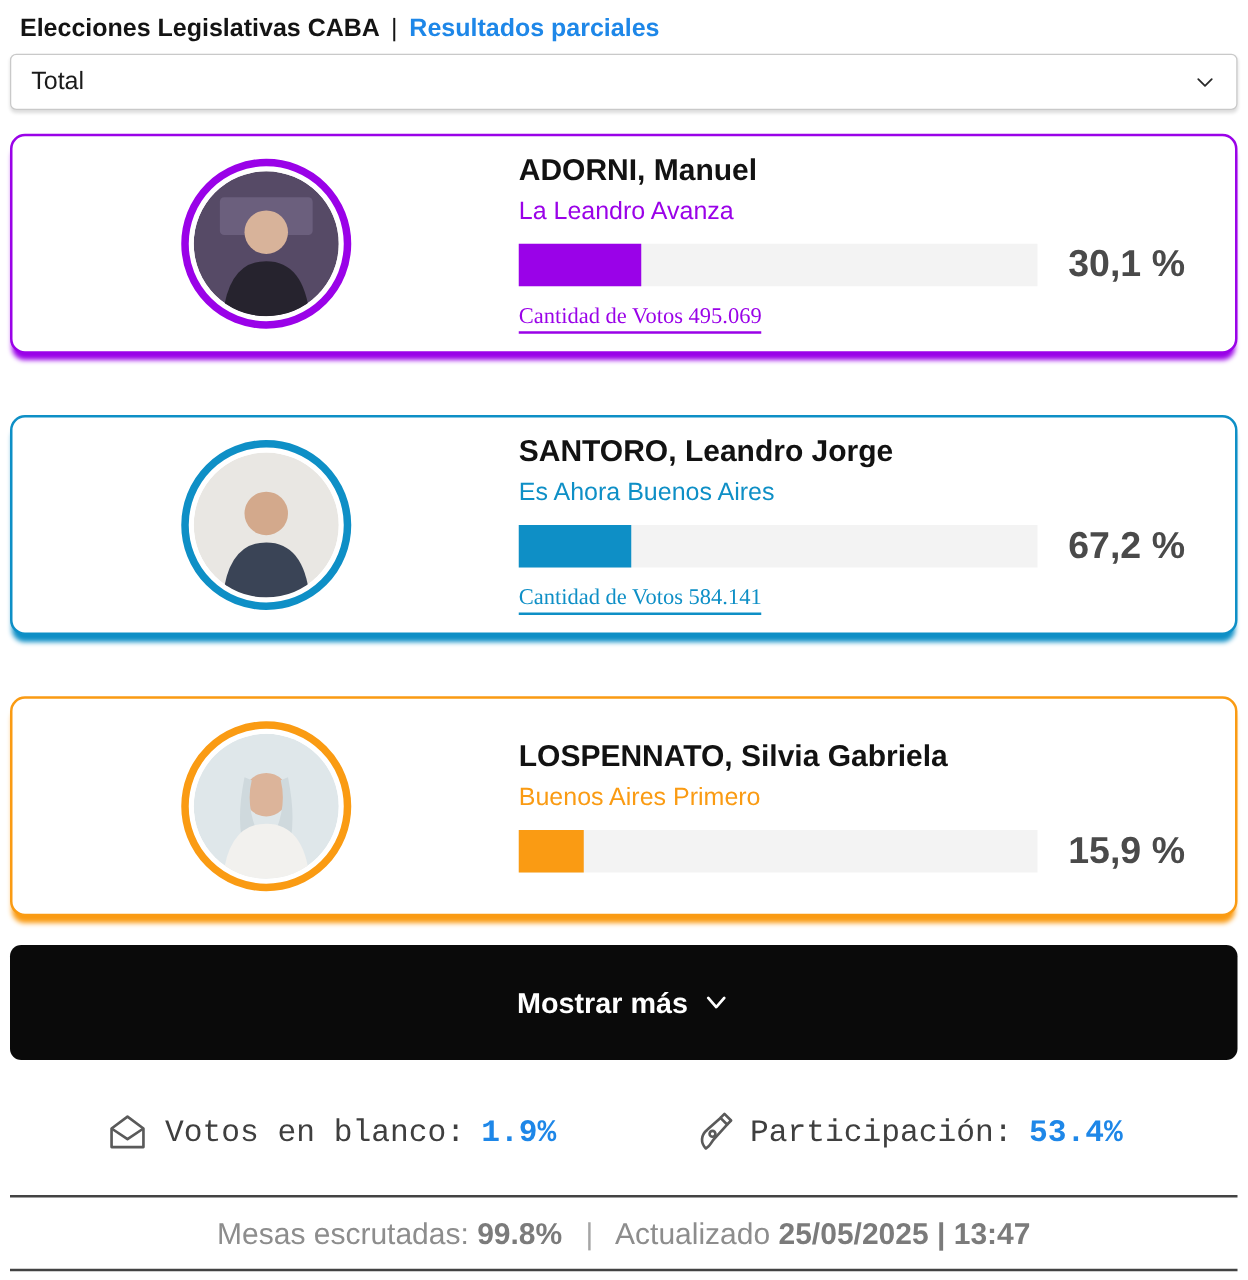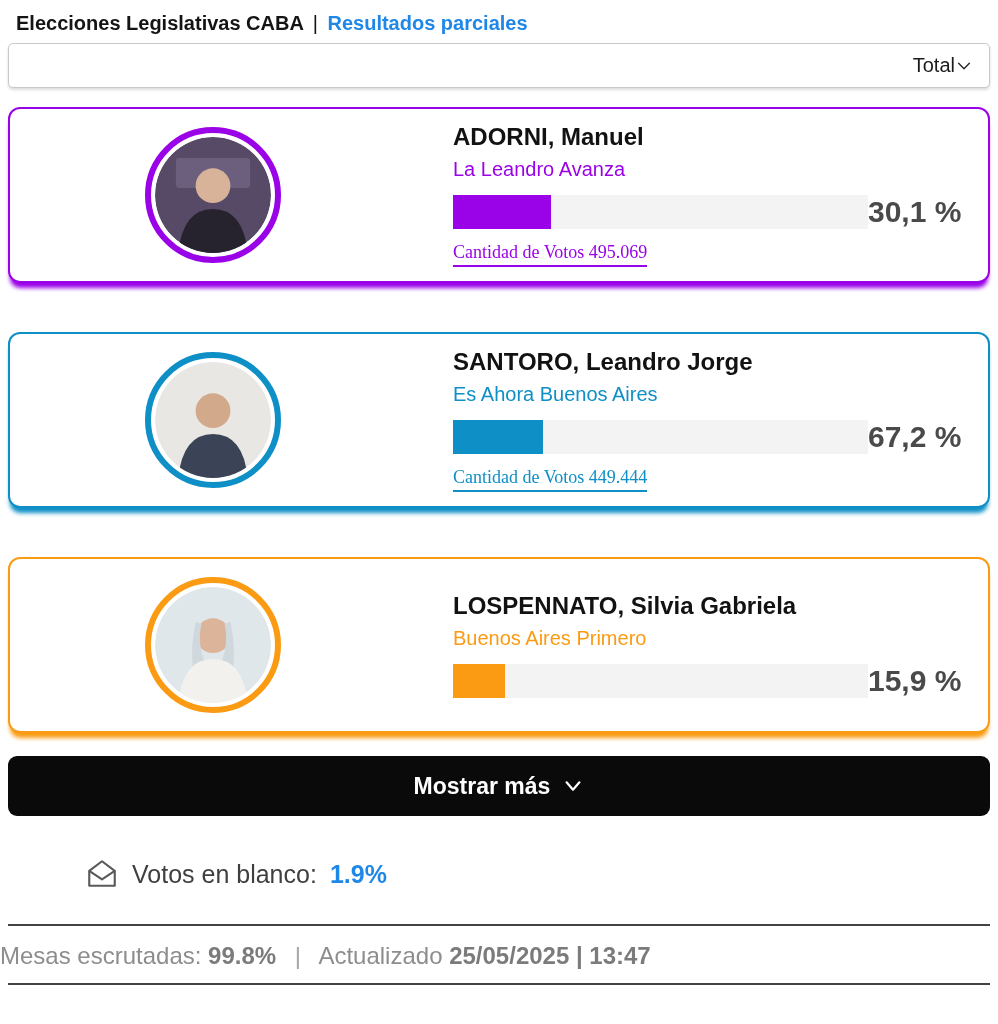--- a/index.html
+++ b/index.html
@@ -13,32 +13,32 @@
 
   
   .header { padding: 12px 16px 6px; font-size: 20px; font-weight: 700; color:#141414; line-height:1.15; }
   .header .subtitle { color:#1e87e8; }
   .header .sep { font-weight: 400; color:#141414; padding: 0 4px; }
 
   
   .filter {
     margin: 2px 8px 0; height: 45px; background:#fff;
     border:1px solid #c9c9c9; border-radius:5px;
-    display:flex; align-items:center; justify-content:flex-end;
+    display:flex; align-items:center; justify-content:space-between;
     padding:0 16px; font-size:20px; color:#1b1b1b;
     box-shadow: 0 2px 3px rgba(0,0,0,.14); cursor:pointer;
   }
 
   
   .cards { margin-top: 19px; }
   .card {
     height: 176px; margin: 0 8px 49px; background:#fff;
     border:2px solid var(--c); border-radius:12px;
     box-shadow: 0 7px 4px -2px var(--c);
-    display:flex; align-items:center; position:relative;gap:38px;
+    display:flex; align-items:center; position:relative;
   }
   .avatar-col { width: 405px; display:flex; justify-content:center; flex:none; }
   .avatar {
     width:136px; height:136px; border-radius:50%;
     border:6px solid var(--c); background:#fff; padding:4px; flex:none;
   }
   .photo { width:100%; height:100%; border-radius:50%; display:block; }
   .c0 .ph-bg{fill:#564a66}.c0 .ph-head{fill:#d8b39a}.c0 .ph-body{fill:#26232e}.c0 .ph-extra{fill:#6b5f7d}
   .c1 .ph-bg{fill:#e9e7e3}.c1 .ph-head{fill:#d3a98c}.c1 .ph-body{fill:#3a4456}
   .c2 .ph-bg{fill:#dfe7ea}.c2 .ph-head{fill:#dcb49a}.c2 .ph-body{fill:#f2f1ee}.c2 .ph-extra{fill:#cfd9dd}
@@ -52,35 +52,35 @@
   .pct { flex:1; text-align:right; font-size:30px; font-weight:700; color:#4a4a4a; white-space:nowrap; }
   .votes {
     display:inline-block; margin-top:13px; font-size:18px; color:var(--c);
     border-bottom:2px solid var(--c); padding-bottom:2px; text-decoration:none; cursor:pointer;font-family:Liberation Serif, serif;
   }
 
   
   .show-more {
     position:relative; z-index:2;
     display:flex; align-items:center; justify-content:center; gap:12px;
-    margin:-26px 8px 0; width: calc(100% - 16px); height:60px;
+    margin:-26px 8px 0; width: calc(100% - 16px); height:92px;
     background:#0a0a0a; border:none; border-radius:9px;
     color:#fff; font-family:inherit; font-size:23px; font-weight:700; cursor:pointer;
   }
 
   
-  .stats { display:flex; align-items:center; margin-top:41px; padding-bottom:33px; }
+  .stats { display:flex; align-items:center; margin-top:41px; padding-bottom:33px;font-family:Liberation Mono, monospace; }
   .stat { display:flex; align-items:center; gap:13px; font-size:25px; color:#3f3f3f; white-space:nowrap; }
   .stat-blank { margin-left:85px; }
   .stat-part { margin-left:108px; }
   .stat .val { font-weight:700; color:#1e87e8; }
 
   .divider { border:none; border-top:2px solid #434343; margin:0 8px; }
 
-  .tables-row { text-align:left; font-size:24px; color:#8d8d8d; padding:16px 0 13px; }
+  .tables-row { text-align:center; font-size:24px; color:#8d8d8d; padding:16px 0 13px; }
   .tables-row b { font-weight:700; color:#7b7b7b; }
   .tables-row .pipe { color:#a5a5a5; padding:0 12px; }
 
   .source-row { text-align:center; font-size:17px; color:#7d7d7d; padding-top:36px; }
 
   svg { display:block; }
 </style>
 </head>
 <body>
 
@@ -137,21 +137,21 @@
     </div>
     <div class="info-col">
       <div class="name">SANTORO, Leandro Jorge</div>
       <div class="party">Es Ahora Buenos Aires</div>
       <div class="bar-row">
         <div class="bar-track">
           <div class="bar-fill" style="width: 21.6%;"></div>
         </div>
         <div class="pct">67,2 %</div>
       </div>
-      <a class="votes">Cantidad de Votos 449.444</a>
+      <a class="votes">Cantidad de Votos 584.141</a>
     </div>
   </div>
 
   <div class="card c2" style="--c: #fa9b13;">
     <div class="avatar-col">
       <div class="avatar">
         <svg class="photo" viewBox="0 0 100 100">
           <circle class="ph-bg" cx="50" cy="50" r="50"></circle>
           <circle class="ph-head" cx="50" cy="42" r="15"></circle>
           <path class="ph-extra" d="M35 30 Q30 55 33 72 L43 66 Q36 48 40 32 Z M65 30 Q70 55 67 72 L57 66 Q64 48 60 32 Z"></path>
@@ -187,20 +187,31 @@
   <div class="stat stat-blank">
     <span>
       <svg width="34" height="34" viewBox="0 0 32 32" fill="none" stroke="#5a5a5a" stroke-width="2" stroke-linejoin="round">
         <path d="M4 13 L16 4 L28 13 V27 H4 Z"></path>
         <path d="M4 13 L16 21 L28 13"></path>
       </svg>
     </span>
     <span>Votos en blanco:</span>
     <span class="val">1.9%</span>
   </div>
+  <div class="stat stat-part">
+    <span>
+      <svg width="34" height="34" viewBox="0 0 32 32" fill="none" stroke="#5a5a5a" stroke-width="2" stroke-linejoin="round">
+        <path d="M11 28 C7 24 7 18 12 14 L22 5 L27 10 L18 20 C14 24 15 26 11 28 Z"></path>
+        <circle cx="16" cy="17" r="2.2"></circle>
+        <path d="M22 5 L25 2 L30 7 L27 10"></path>
+      </svg>
+    </span>
+    <span>Participación:</span>
+    <span class="val">53.4%</span>
+  </div>
 </div>
 
 <hr class="divider">
 
 <div class="tables-row">
   <span>Mesas escrutadas:</span>
   <b>99.8%</b>
   <span class="pipe">|</span>
   <span>Actualizado</span>
   <b>25/05/2025 | 13:47</b>

